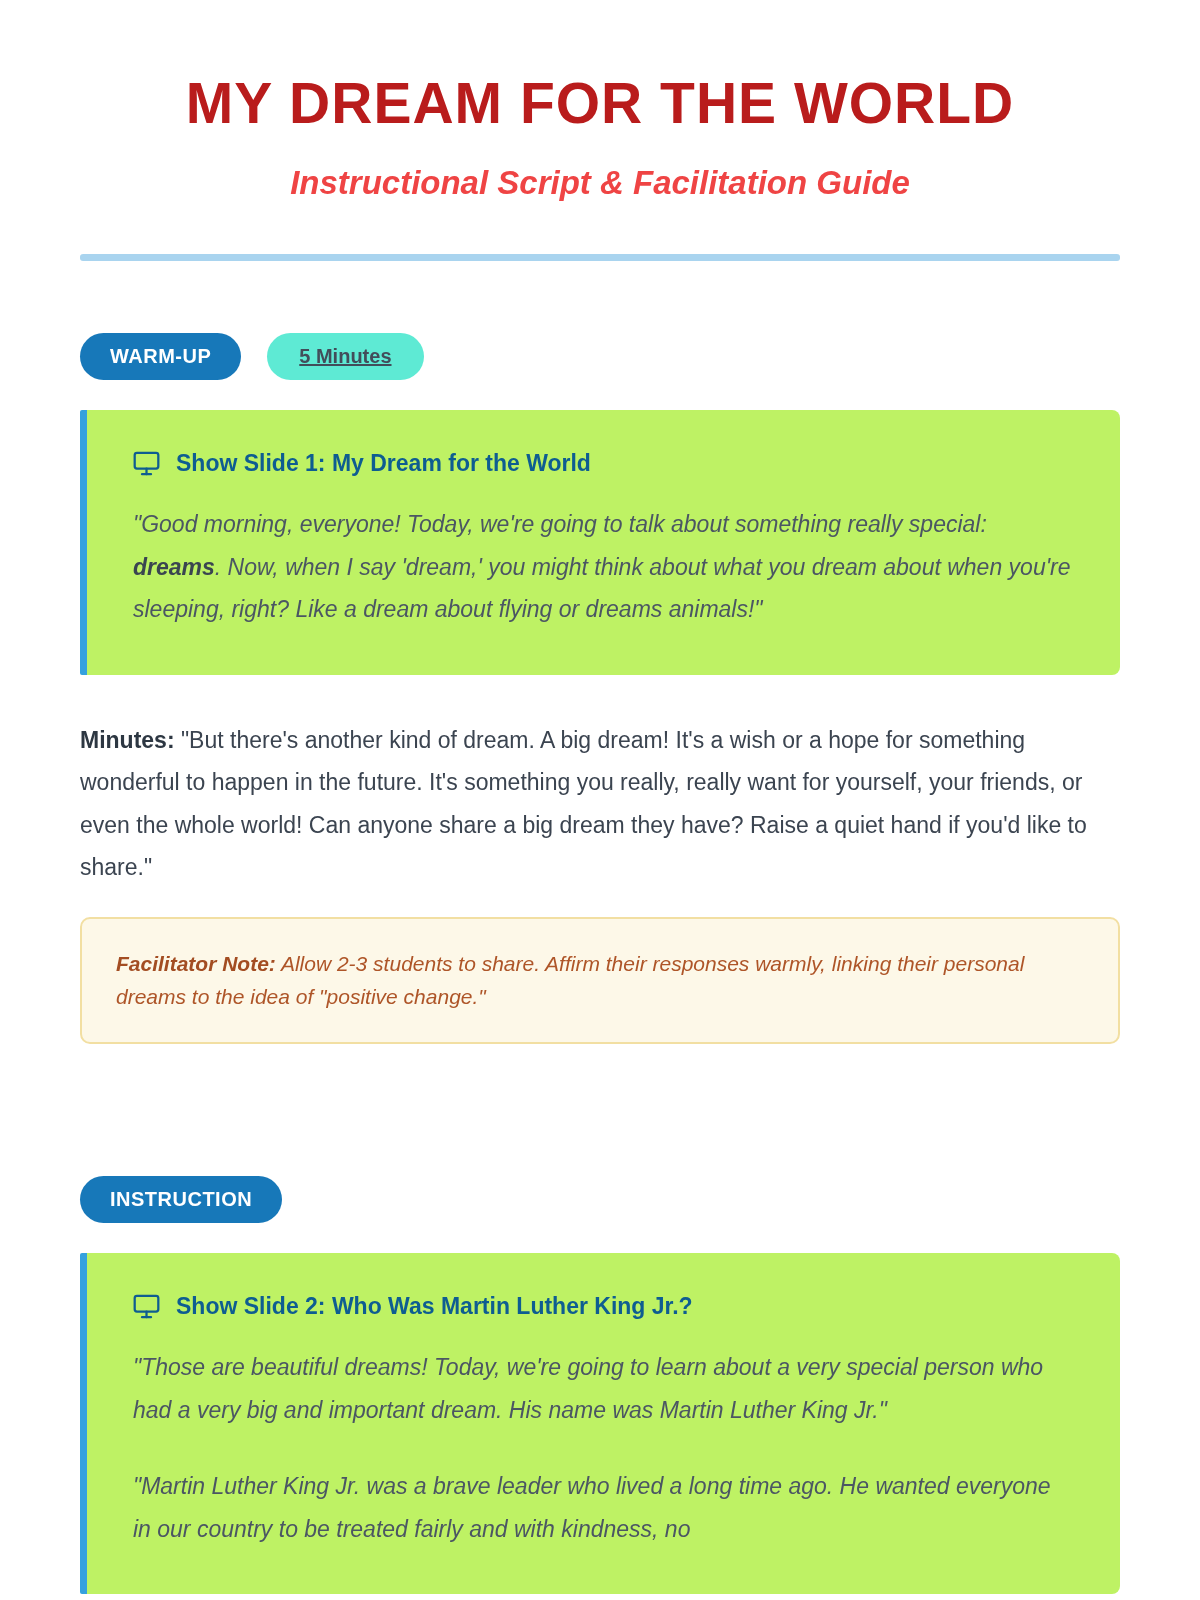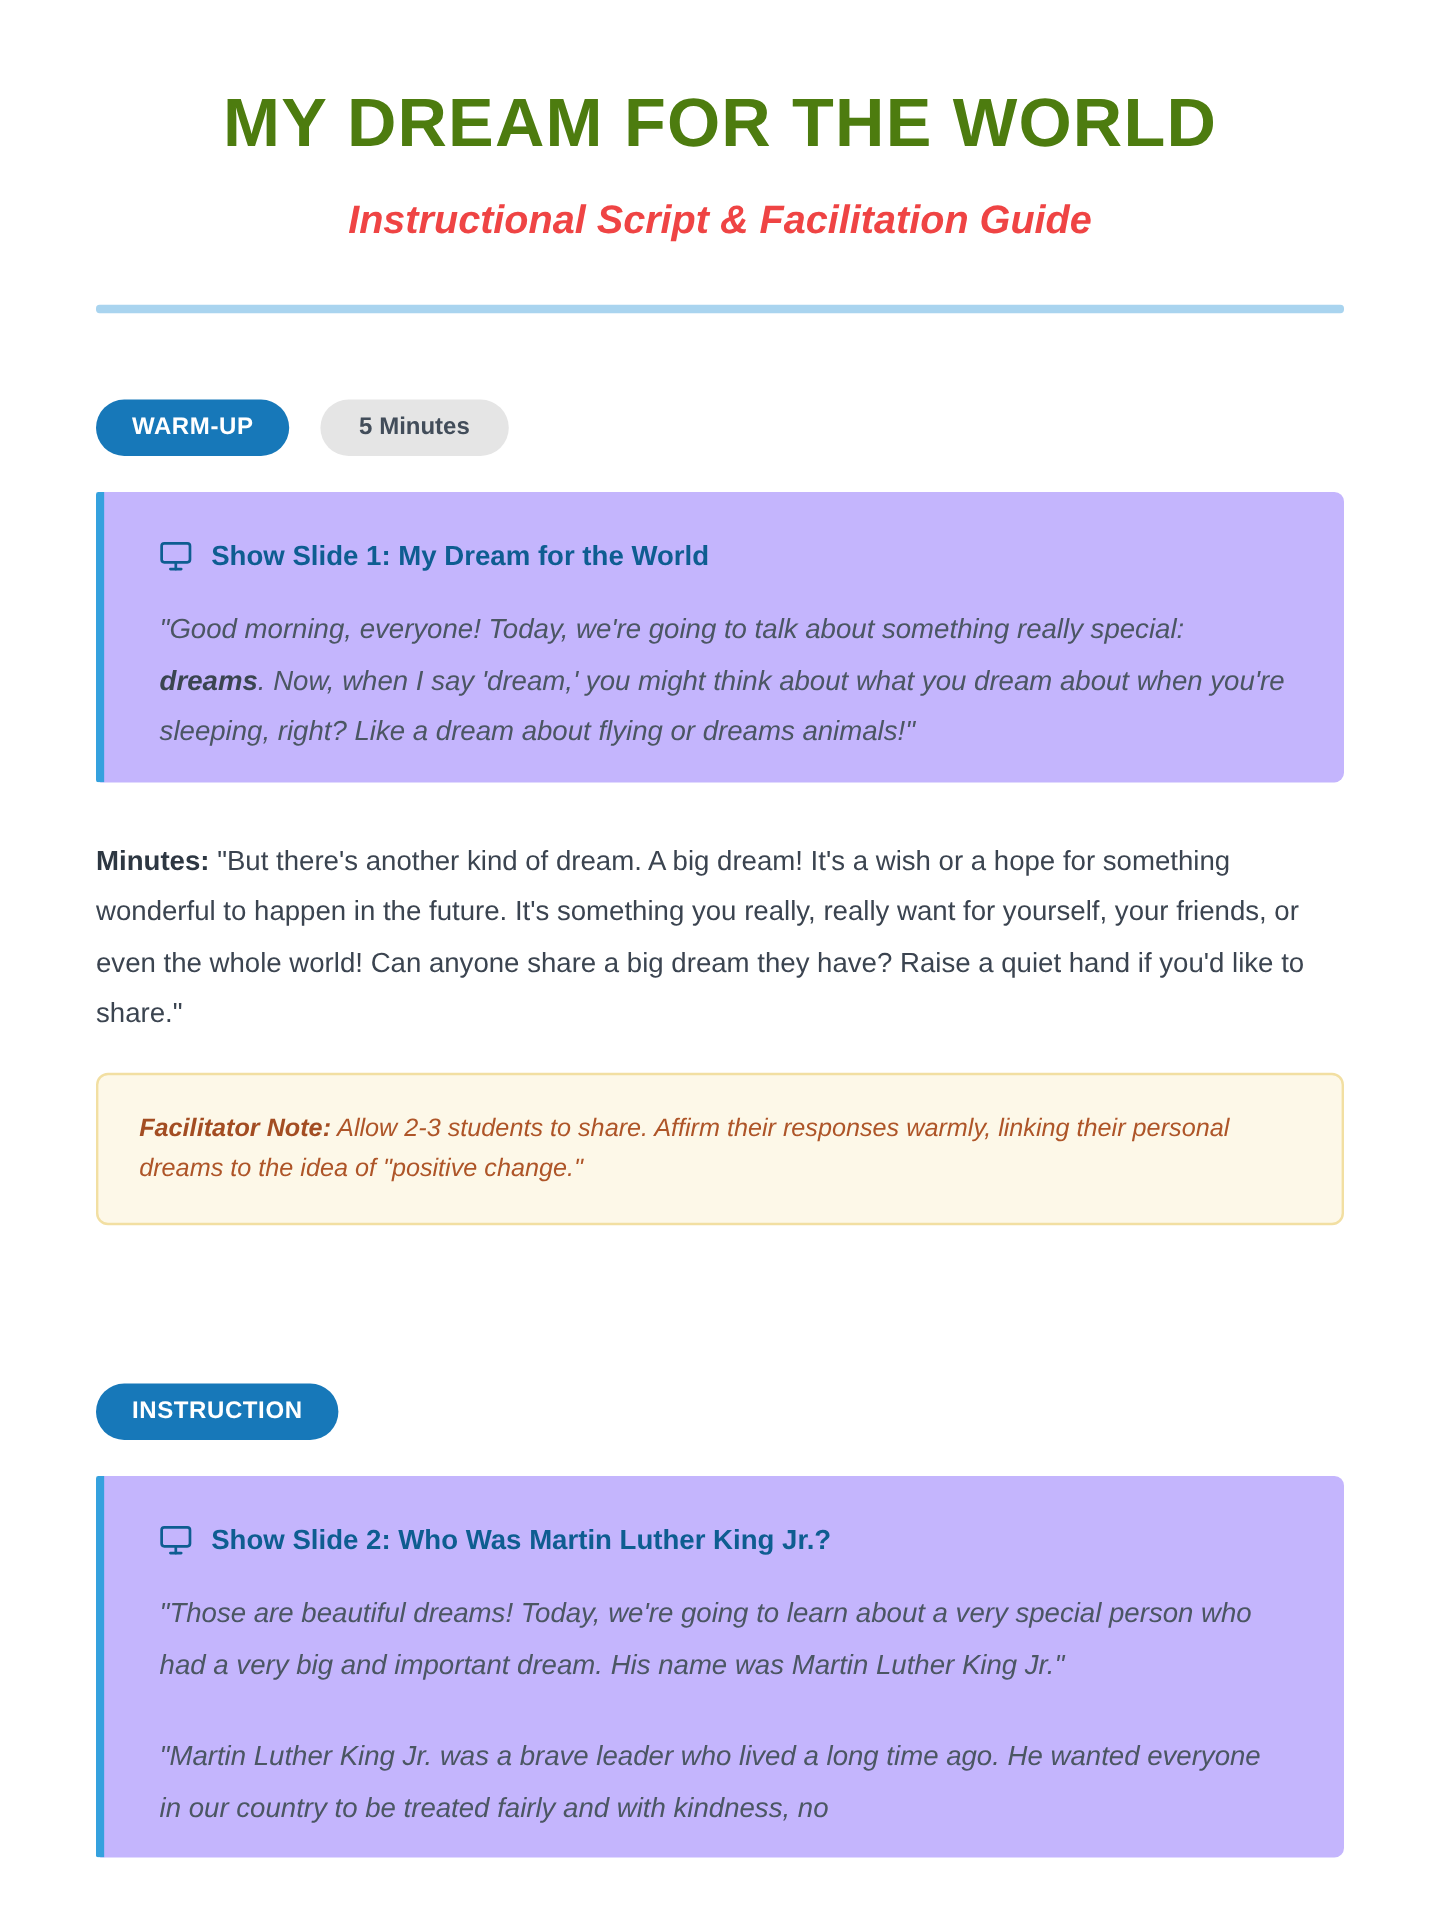--- a/index.html
+++ b/index.html
@@ -15,21 +15,21 @@
     height: 1600px;
     padding: 70px 80px 0 80px;
     overflow: hidden;
   }
   
   .doc-header { text-align: center; }
   .title {
     font-size: 57px;
     font-weight: 800;
     letter-spacing: 1px;
-    color: #4d7c0f;
+    color: #b91c1c;
   }
   .subtitle {
     margin-top: 28px;
     font-size: 33px;
     font-weight: 700;
     font-style: italic;
     color: #ef4444;
   }
   .divider {
     margin-top: 52px;
@@ -50,34 +50,35 @@
     background: #1778b9;
     color: #ffffff;
     font-size: 20px;
     font-weight: 700;
     padding: 12px 30px;
     border-radius: 999px;
     letter-spacing: 0.5px;
   }
   .pill {
     display: inline-block;
-    background: #e5e5e5;
+    background: #5eead4;
     color: #424d5a;
     font-size: 20px;
     font-weight: 700;
     padding: 12px 32px;
     border-radius: 999px;
+    text-decoration: underline;
   }
   
   .callout {
     margin-top: 30px;
-    background: #c4b5fd;
+    background: #bef264;
     border-left: 7px solid #35a1de;
     border-radius: 2px 8px 8px 2px;
-    padding: 40px 46px 21px 46px;
+    padding: 40px 46px 44px 46px;
   }
   .callout-heading {
     display: flex;
     align-items: center;
     gap: 16px;
     color: #0e5d91;
     font-size: 23px;
     font-weight: 700;
   }
   .callout-heading .icon { display: inline-flex; color: #0e5d91; }

